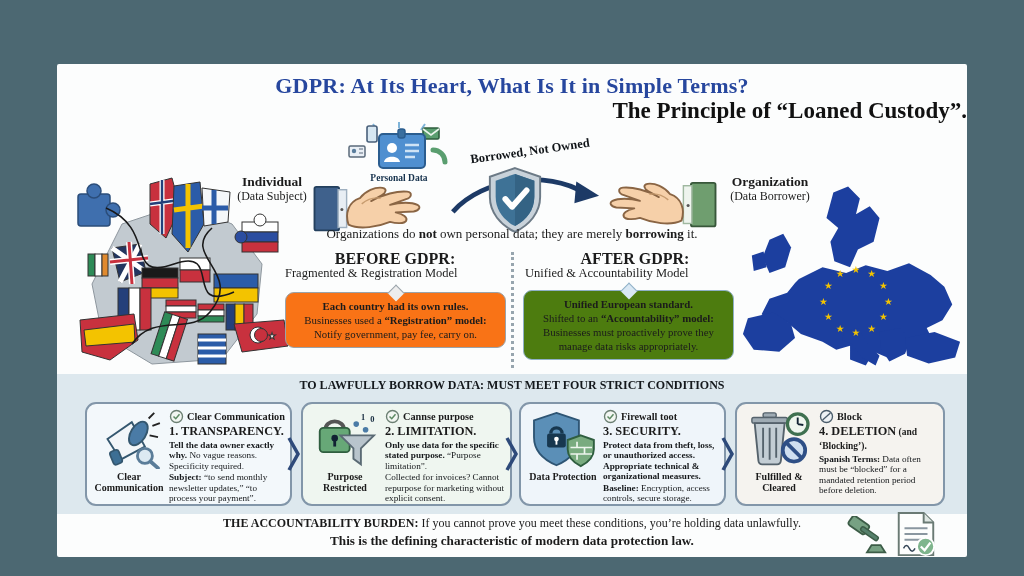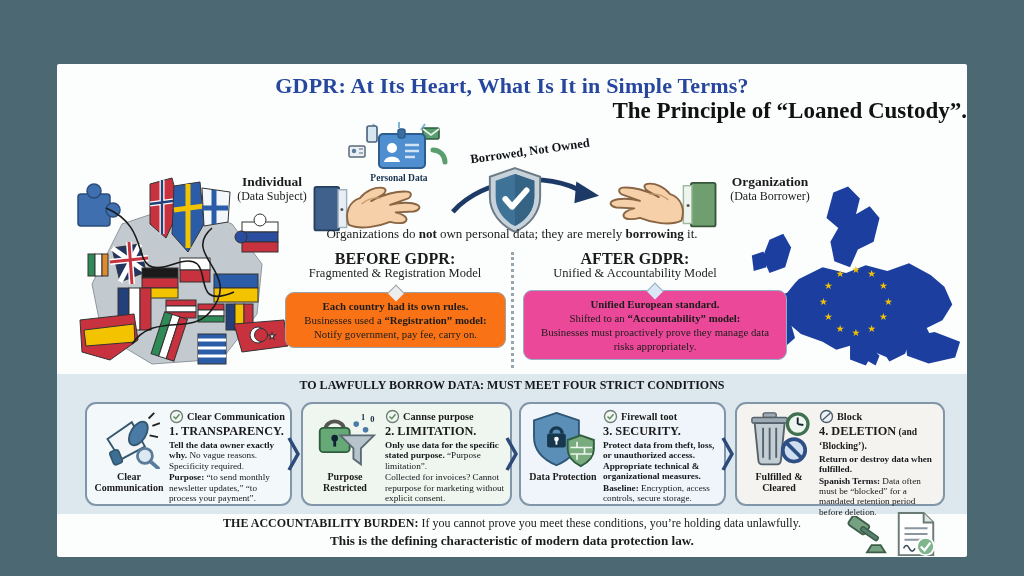--- a/index.html
+++ b/index.html
@@ -11,26 +11,26 @@
   .title1{left:0;top:9px;width:100%;font-size:22px;font-weight:bold;color:#27479e;letter-spacing:.2px;}
   .title2{left:0;top:34px;width:100%;font-size:23px;font-weight:bold;color:#111;text-align:right;}
   .role{width:130px;text-align:center;line-height:1.15;}
   .role .r1{font-weight:bold;font-size:13.5px;}
   .role .r2{font-size:12px;}
   .pd-label{font-size:9.5px;font-weight:bold;color:#16324d;text-align:center;line-height:1.05;width:58px;margin:0 auto;}
   .arrow-label{width:170px;text-align:center;font-size:12.5px;font-weight:bold;color:#101418;
                transform:rotate(-8deg);}
   .caption{left:0;top:162px;width:100%;font-size:13px;}
   .col-head{font-size:16px;font-weight:bold;text-align:center;width:220px;}
-  .col-sub{font-size:12.5px;text-align:center;width:220px;color:#222;}
+  .col-sub{font-size:12.5px;text-align:left;width:220px;color:#222;}
   .bubble{position:absolute;border-radius:9px;padding:6px 8px;font-size:10.8px;line-height:1.3;text-align:center;box-sizing:border-box;}
   .bubble .tail{position:absolute;top:-6px;left:50%;width:11px;height:11px;transform:translateX(-50%) rotate(45deg);}
   .bubble-before{left:228px;top:228px;width:221px;background:#f97316;border:1.5px solid #9aa3aa;}
   .bubble-before .tail{background:#ededed;border-left:1.5px solid #9aa3aa;border-top:1.5px solid #9aa3aa;}
-  .bubble-after{left:466px;top:226px;width:264px;background:#ec4899;border:1.5px solid #8fb0c6;}
+  .bubble-after{left:466px;top:226px;width:211px;background:#4d7c0f;border:1.5px solid #8fb0c6;}
   .bubble-after .tail{background:#d9e8f4;border-left:1.5px solid #8fb0c6;border-top:1.5px solid #8fb0c6;}
   .divider{left:454px;top:188px;height:116px;width:0;border-left:3px dotted #97a5ae;}
   .strip{left:0;top:310px;width:910px;height:140px;background:#dde8ee;}
   .strip-head{left:0;top:314px;width:100%;font-size:12px;font-weight:bold;color:#14181c;}
   .ccard{position:absolute;top:338px;height:104px;background:#fff;border:2px solid #8296a9;border-radius:11px;
          box-sizing:border-box;display:flex;padding:4px 5px;}
   .ccard.c0{left:28px;width:207px;background:#f3f8fb;}
   .ccard.c1{left:244px;width:211px;background:#eff6f0;}
   .ccard.c2{left:462px;width:207px;background:#eff5fa;}
   .ccard.c3{left:678px;width:210px;background:#f5f3ef;}
@@ -300,21 +300,21 @@
       <div class="ctext">
         <div class="cbadge">
           <svg width="15" height="15" viewBox="0 0 20 20">
             <circle cx="10" cy="10" r="8" fill="#f2f6f2" stroke="#6b7f72" stroke-width="1.8"></circle>
             <polyline points="6,10 9,13 14,7" stroke="#5d8a63" stroke-width="2" fill="none"></polyline>
           </svg>
           <span>Clear Communication</span>
         </div>
         <div class="chead"><span>1. TRANSPARENCY.</span><span class="sfx"></span></div>
         <p class="cbody"><b>Tell the data owner exactly why.</b><span> No vague reasons. Specificity required.</span></p>
-        <p class="cbody"><b>Purpose:</b><span> “to send monthly newsletter updates,” “to process your payment”.</span></p>
+        <p class="cbody"><b>Subject:</b><span> “to send monthly newsletter updates,” “to process your payment”.</span></p>
       </div>
     </div>
 
     <svg class="chev" style="left:228px;" viewBox="0 0 18 104">
       <polyline points="4,36 13,52 4,68" stroke="#2e4a7a" stroke-width="3.5" fill="none"></polyline>
     </svg>
 
     <div class="ccard c1">
       <div class="cicon">
         <svg width="68" height="58" viewBox="0 0 70 62">
@@ -395,21 +395,20 @@
       </div>
       <div class="ctext">
         <div class="cbadge">
           <svg width="15" height="15" viewBox="0 0 20 20">
             <circle cx="10" cy="10" r="8" fill="#eef2f5" stroke="#4a5c6b" stroke-width="1.8"></circle>
             <path d="M4.8,14.8 L15.2,5.2" stroke="#4a5c6b" stroke-width="1.8"></path>
           </svg>
           <span>Block</span>
         </div>
         <div class="chead"><span>4. DELETION</span><span class="sfx"> (and ‘Blocking’).</span></div>
-        <p class="cbody"><b>Return or destroy data when fulfilled.</b><span></span></p>
         <p class="cbody"><b>Spanish Terms:</b><span> Data often must be “blocked” for a mandated retention period before deletion.</span></p>
       </div>
     </div>
 
     <div class="abs ctr footer1">
       <b>THE ACCOUNTABILITY BURDEN:</b><span> If you cannot prove you meet these conditions, you’re holding data unlawfully.</span>
     </div>
     <div class="abs ctr footer2">This is the defining characteristic of modern data protection law.</div>
 
     <svg class="abs" style="left:786px;top:452px;" width="48" height="40" viewBox="0 0 52 44">

